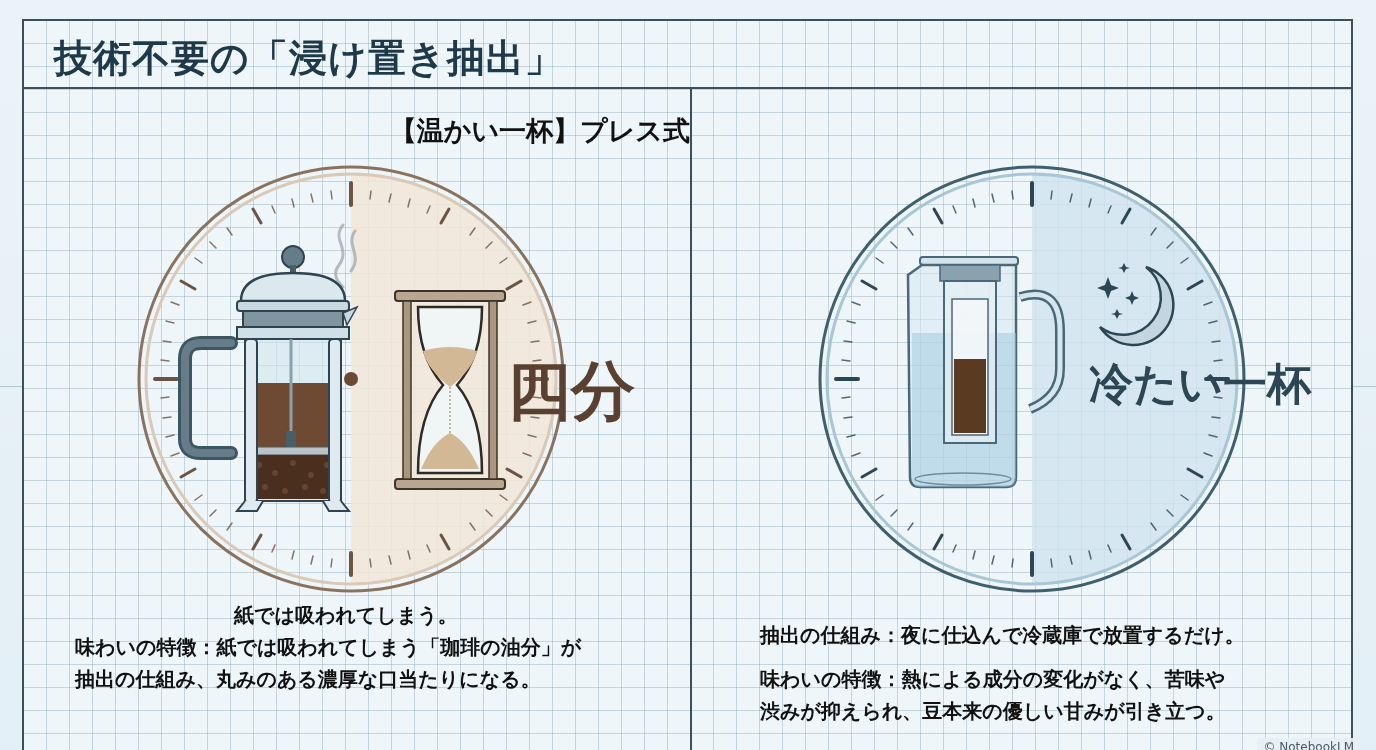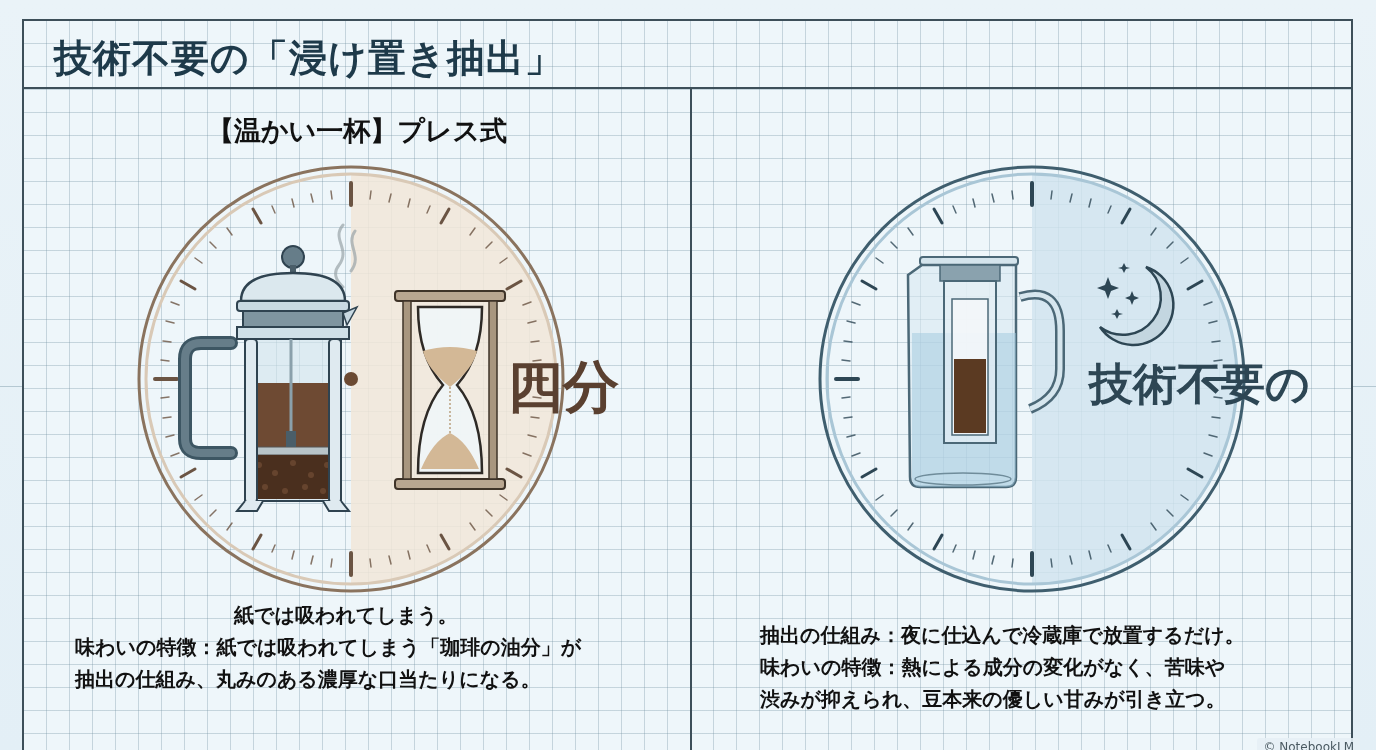--- a/index.html
+++ b/index.html
@@ -36,21 +36,21 @@
     letter-spacing: 1px; white-space: nowrap;
   }
   .divider {
     position: absolute; left: 666px; top: 68px; width: 2px; height: 700px;
     background: #3d4f59;
   }
   .panel { position: absolute; top: 70px; height: 700px; }
   .panel.left { left: 0; width: 666px; }
   .panel.right { left: 668px; width: 661px; }
   .panel-heading {
-    position: absolute; top: 22px; width: 100%; text-align: center;
+    position: absolute; top: 22px; width: 100%; text-align: right;
     font-size: 27px; font-weight: bold; color: #111; white-space: nowrap;
   }
   .clock {
     position: absolute; width: 436px; height: 436px;
   }
   .clock svg { width: 100%; height: 100%; display: block; }
   .big-label {
     position: absolute; font-family: "DejaVu Serif", "Liberation Serif", serif;
     font-weight: bold; white-space: nowrap; line-height: 1.05;
   }
@@ -200,21 +200,21 @@
             <rect x="262" y="318" width="110" height="10" rx="3" fill="#b8a690" stroke="#3e3328" stroke-width="2"></rect>
             <rect x="270" y="140" width="8" height="178" fill="#a8967f" stroke="#3e3328" stroke-width="1.5"></rect>
             <rect x="356" y="140" width="8" height="178" fill="#a8967f" stroke="#3e3328" stroke-width="1.5"></rect>
             <path d="M285 146 Q285 196 310 224 Q285 254 285 312 L349 312 Q349 254 324 224 Q349 196 349 146 Z" fill="rgba(240,246,248,0.9)" stroke="#2e2a26" stroke-width="2.5"></path>
             <path d="M290 190 Q317 182 344 190 Q340 208 317 226 Q294 208 290 190 Z" fill="#d3b896"></path>
             <path d="M288 308 Q300 280 317 272 Q334 280 346 308 Z" fill="#d3b896"></path>
             <line x1="317" y1="226" x2="317" y2="272" stroke="#b9a07f" stroke-width="1.5" stroke-dasharray="2 2"></line>
           </g>
         </svg>
       </div>
-      <div class="big-label" style="left:483px;top:266px;font-size:56px;color:#5a4030;">四分</div>
+      <div class="big-label" style="left:483px;top:266px;font-size:64px;color:#5a4030;">四分</div>
 
       <div class="desc" style="left:51px;top:508px;">
         <span class="row indent">紙では吸われてしまう。</span>
         <span class="row"><span>味わいの特徴：</span><span>紙では吸われてしまう「珈琲の油分」が</span></span>
         <span class="row">抽出の仕組み、丸みのある濃厚な口当たりになる。</span>
       </div>
     </section>
 
     <section class="panel right">
 
@@ -309,25 +309,25 @@
           </g>
           <g fill="#2d4654">
             <path d="M294 116 L297 124 L305 127 L297 130 L294 138 L291 130 L283 127 L291 124 Z"></path>
             <path d="M310 102 L312 106 L316 107 L312 108 L310 112 L308 108 L304 107 L308 106 Z"></path>
             <path d="M318 130 L320 135 L325 137 L320 139 L318 144 L316 139 L311 137 L316 135 Z"></path>
             <path d="M303 148 L305 152 L309 153 L305 154 L303 158 L301 154 L297 153 L301 152 Z"></path>
           </g>
         </svg>
       </div>
       <div class="big-label" style="left:397px;top:270px;font-size:44px;color:#2d4654;">
-        <div>技術不要の</div>
+        <div>冷たい一杯</div>
       </div>
 
       <div class="desc" style="left:68px;top:528px;line-height:32px;">
-        <span class="row" style=""><span>抽出の仕組み：</span><span>夜に仕込んで冷蔵庫で放置するだけ。</span></span>
+        <span class="row" style="margin-bottom:12px;"><span>抽出の仕組み：</span><span>夜に仕込んで冷蔵庫で放置するだけ。</span></span>
         <span class="row"><span>味わいの特徴：</span><span>熱による成分の変化がなく、苦味や</span></span>
         <span class="row">渋みが抑えられ、豆本来の優しい甘みが引き立つ。</span>
       </div>
     </section>
   </div>
 
   <div class="watermark">© NotebookLM</div>
 </div>
 
 </body></html>

